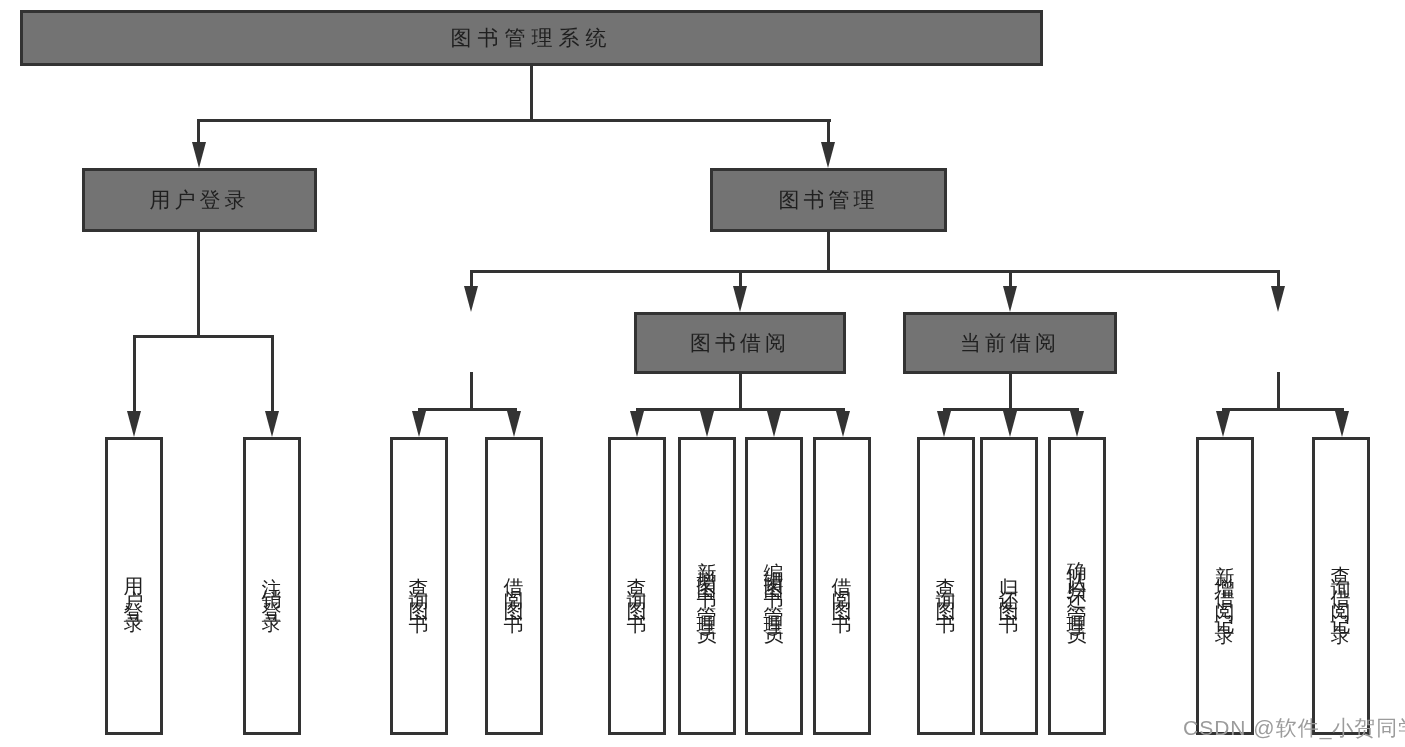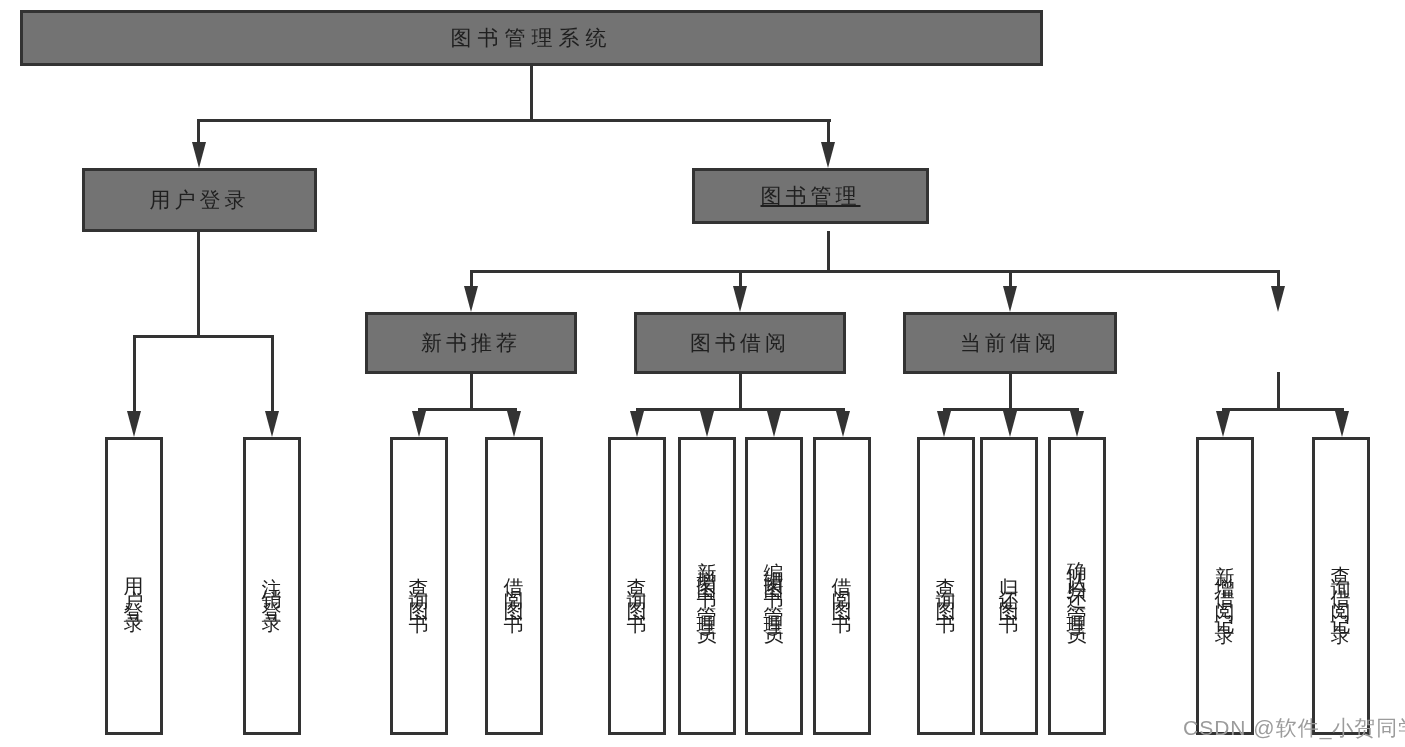--- a/index.html
+++ b/index.html
@@ -98,23 +98,22 @@
   <div class="v" style="left:1277px;top:372px;height:39px;"></div>
   <div class="h" style="left:1222px;top:408px;width:121px;"></div>
   <div class="v" style="left:1222px;top:408px;height:7px;"></div>
   <div class="ah" style="left:1216px;top:411px;"></div>
   <div class="v" style="left:1341px;top:408px;height:7px;"></div>
   <div class="ah" style="left:1335px;top:411px;"></div>
 
   <div class="box" style="left:20px;top:10px;width:1023px;height:56px;letter-spacing:6px;">图书管理系统</div>
 
   <div class="box" style="left:82px;top:168px;width:235px;height:64px;">用户登录</div>
-  <div class="box" style="left:692px;top:168px;width:237px;height:56px;text-decoration:underline;">图书管理</div>
+  <div class="box" style="left:710px;top:168px;width:237px;height:64px;">图书管理</div>
 
-  <div class="box" style="left:365px;top:312px;width:212px;height:62px;">新书推荐</div>
   <div class="box" style="left:903px;top:312px;width:214px;height:62px;">当前借阅</div>
   <div class="box" style="left:634px;top:312px;width:212px;height:62px;">图书借阅</div>
 
   <div class="vbox" style="left:105px;">
     <span>用户登录</span>
   </div>
   <div class="vbox" style="left:243px;">
     <span>注销登录</span>
   </div>
 

